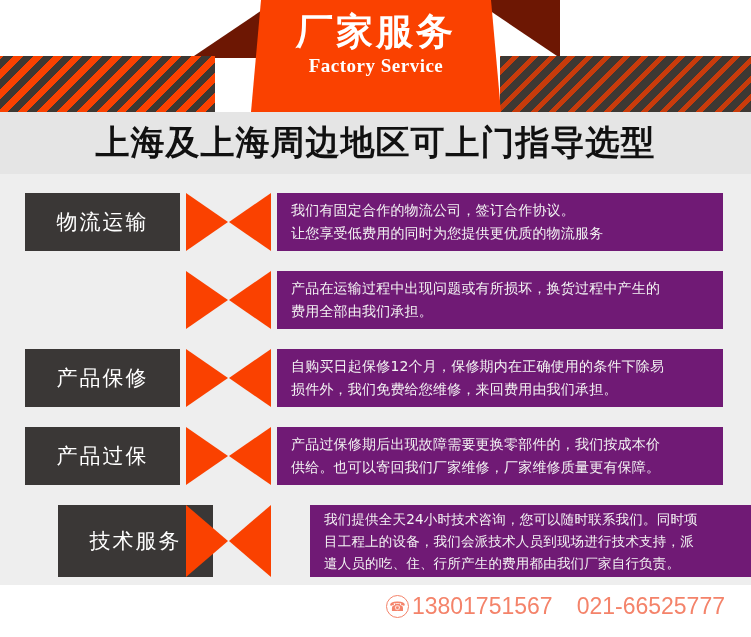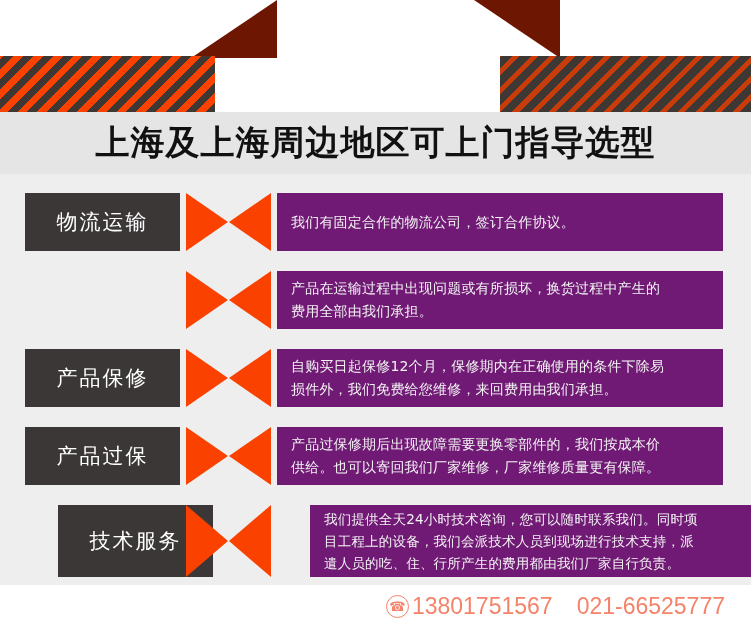--- a/index.html
+++ b/index.html
@@ -225,38 +225,43 @@
 
 <div id="page">
 
   <div id="header">
     <div class="wing" id="wing-left"></div>
     <div class="wing" id="wing-right"></div>
     <div class="stripes" id="stripes-left"></div>
     <div class="stripes" id="stripes-right">
       
     </div>
+    <div id="banner">
+      <div id="banner-cn">厂家服务</div>
+      <div id="banner-en">Factory Service</div>
+    </div>
   </div>
 
   <div id="title-bar">
     <div id="title-text">上海及上海周边地区可上门指导选型</div>
   </div>
 
   <div id="panel">
     <div id="rows-container">
         <div class="row" style="top: 19px;">
           <div class="row-label">
             <span>物流运输</span>
           </div>
           <div class="bowtie">
             <div class="tri-l"></div>
             <div class="tri-r"></div>
           </div>
           <div class="row-body">
             <p>我们有固定合作的物流公司，签订合作协议。</p>
+            <p>让您享受低费用的同时为您提供更优质的物流服务</p>
           </div>
         </div>
         <div class="row" style="top: 97px;">
           <div class="bowtie">
             <div class="tri-l"></div>
             <div class="tri-r"></div>
           </div>
           <div class="row-body">
             <p>产品在运输过程中出现问题或有所损坏，换货过程中产生的</p>
             <p>费用全部由我们承担。</p>

